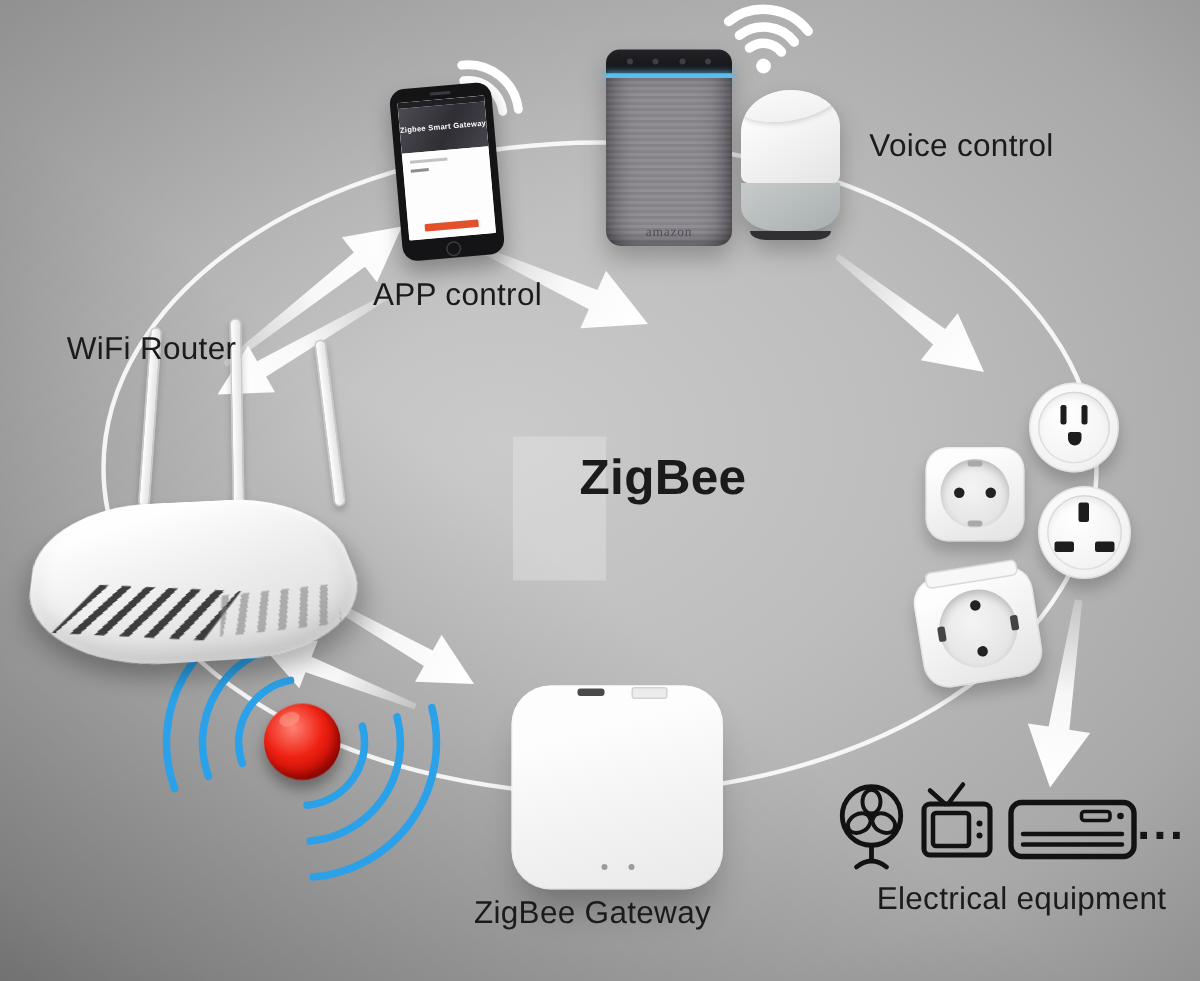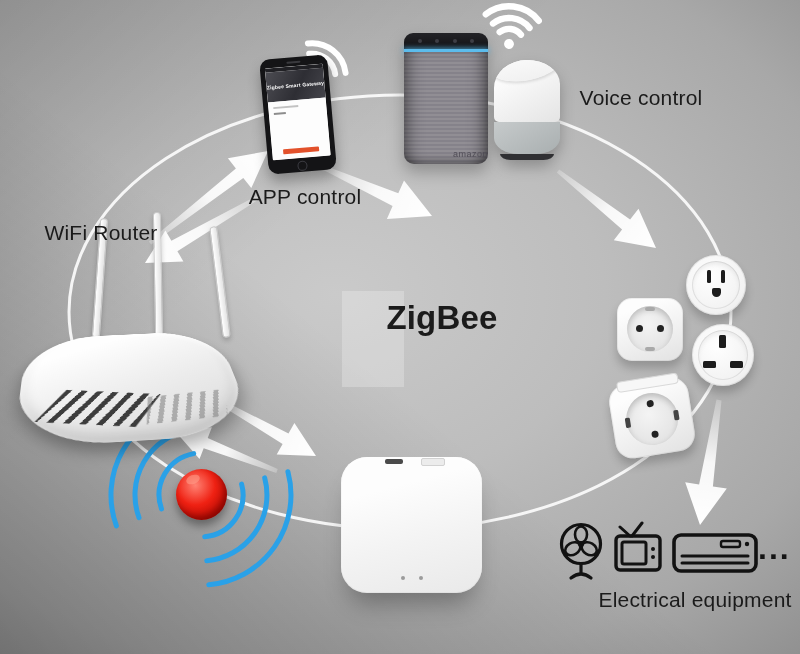--- a/index.html
+++ b/index.html
@@ -38,21 +38,21 @@
 
   
   .echo{position:absolute;left:404px;top:33px;width:84px;height:131px;display:flex;flex-direction:column;
         filter:drop-shadow(0 8px 8px rgba(0,0,0,.25));}
   .echo .cap{height:16px;background:linear-gradient(#232327,#121215);border-radius:9px 9px 0 0;display:flex;justify-content:space-evenly;align-items:center;}
   .echo .cap i{width:4px;height:4px;border-radius:50%;background:#3e3e45;}
   .echo .ring{height:3px;background:#5cbcec;box-shadow:0 0 5px 1px rgba(92,188,236,.8);}
   .echo .fabric{flex:1;border-radius:0 0 10px 10px;position:relative;
         background:repeating-linear-gradient(0deg,#918e94 0 2px,#85828a 2px 4px);
         box-shadow:inset 14px 0 16px -10px rgba(0,0,0,.45), inset -14px 0 16px -10px rgba(0,0,0,.5), inset 0 -8px 10px -6px rgba(0,0,0,.35);}
-  .echo .brand{position:absolute;bottom:5px;width:100%;text-align:right;font-size:9px;color:#504d56;letter-spacing:.5px;}
+  .echo .brand{position:absolute;bottom:5px;width:100%;text-align:center;font-size:9px;color:#504d56;letter-spacing:.5px;font-family:Liberation Serif, serif;}
 
   
   .ghome{position:absolute;left:494px;top:60px;width:66px;height:100px;filter:drop-shadow(0 7px 7px rgba(0,0,0,.25));}
   .ghome .gtop{height:62px;background:linear-gradient(150deg,#ffffff 15%,#f2f2f2 55%,#e4e4e4);
         border-radius:33px 33px 5px 5px / 28px 24px 5px 5px;position:relative;overflow:hidden;}
   .ghome .gtop:after{content:"";position:absolute;left:-4px;top:-14px;width:74px;height:34px;border-radius:50%;
         background:linear-gradient(#fdfdfd,#f1f1f1);transform:rotate(-12deg);box-shadow:0 2px 3px rgba(0,0,0,.12);}
   .ghome .gbase{height:32px;background:linear-gradient(150deg,#c6cacb,#a9afb0);border-radius:0 0 24px 24px / 0 0 16px 16px;}
   .ghome .grim{height:6px;width:82%;margin:0 auto;background:#303033;border-radius:0 0 14px 14px / 0 0 8px 8px;}
 
@@ -265,20 +265,21 @@
       <div class="slot" style="left:48px;top:21px;width:5px;height:10px;background:#444;"></div>
     </div>
   </div>
 
   <div class="gateway">
     <div class="port"></div>
     <div class="btn"></div>
     <div class="dot" style="left:60px;"></div>
     <div class="dot" style="left:78px;"></div>
   </div>
+  <div class="label" style="left:395px;top:597px;">ZigBee Gateway</div>
 
   <div class="sensor"></div>
 
   <svg class="equip" width="240" height="64" viewBox="0 0 240 64" fill="none" stroke="#121212" stroke-linecap="round" stroke-linejoin="round">
     <g transform="translate(4,2)">
       <circle cx="21" cy="21" r="19.5" stroke-width="3.2"></circle>
       <circle cx="21" cy="21" r="3" fill="#121212" stroke="none"></circle>
       <ellipse cx="21" cy="11.5" rx="6" ry="8" stroke-width="2.6"></ellipse>
       <ellipse cx="21" cy="11.5" rx="6" ry="8" stroke-width="2.6" transform="rotate(120 21 21)"></ellipse>
       <ellipse cx="21" cy="11.5" rx="6" ry="8" stroke-width="2.6" transform="rotate(240 21 21)"></ellipse>
@@ -293,15 +294,15 @@
       <circle cx="39" cy="36" r="2" fill="#121212" stroke="none"></circle>
     </g>
     <g transform="translate(118,8)">
       <rect x="0" y="6" width="82" height="36" rx="7" stroke-width="3.6"></rect>
       <rect x="47" y="12" width="19" height="6" rx="2" stroke-width="2.4"></rect>
       <circle cx="73" cy="15" r="2.2" fill="#121212" stroke="none"></circle>
       <path d="M8,27 H74 M8,34 H74" stroke-width="3"></path>
     </g>
   </svg>
   <div class="ellipsis" style="left:758px;top:530px;">...</div>
-  <div class="label" style="left:681px;top:588px;margin-left:14px;">Electrical equipment</div>
+  <div class="label" style="left:681px;top:588px;">Electrical equipment</div>
 
 </div>
 
 </body></html>

